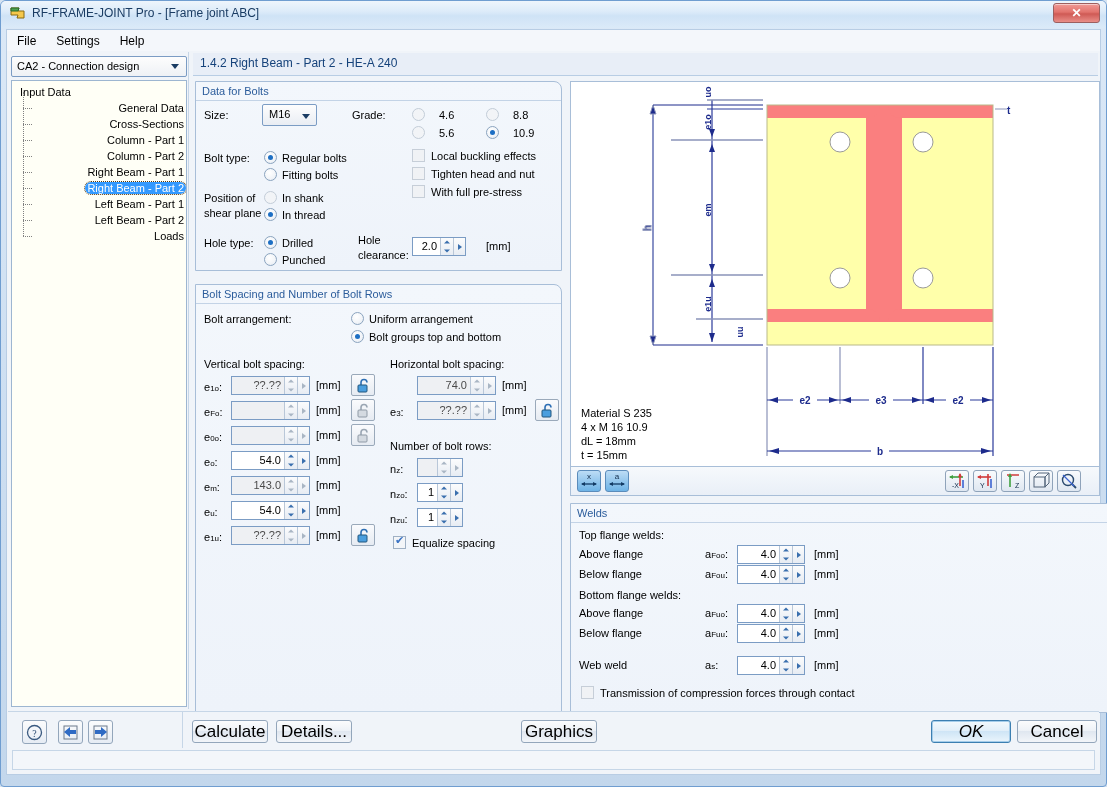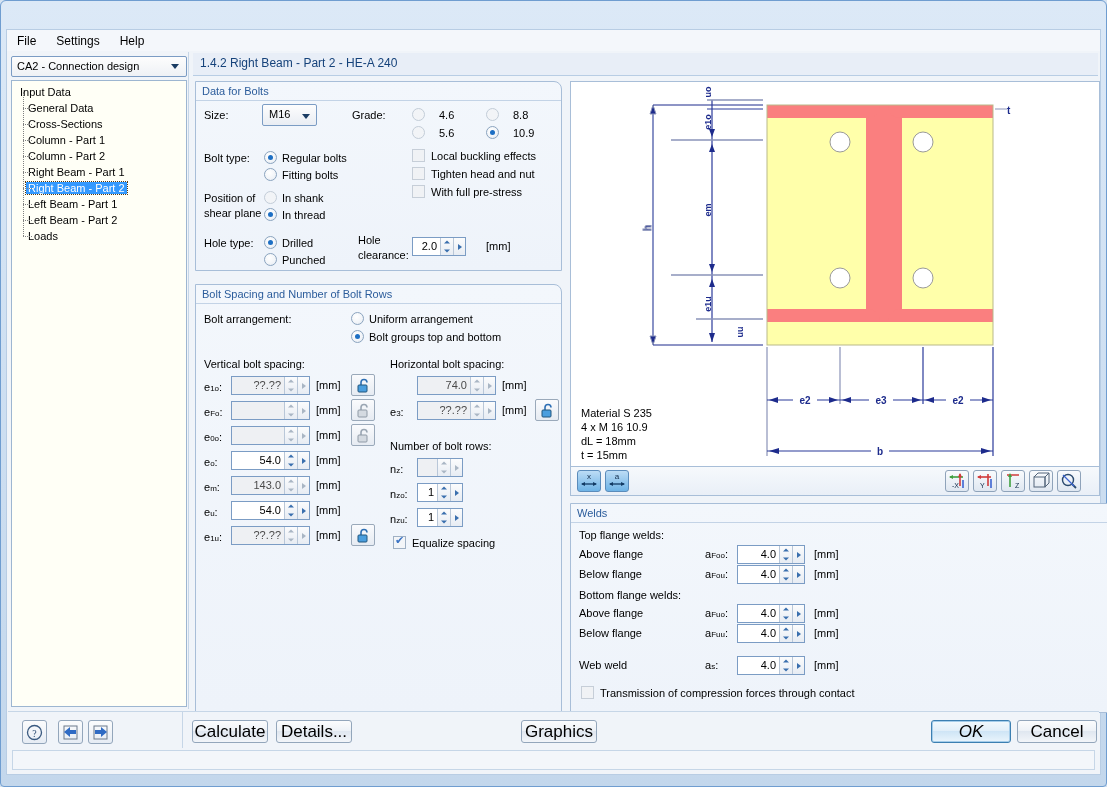--- a/index.html
+++ b/index.html
@@ -85,32 +85,33 @@
     position:absolute; left:3px; top:28px; width:176px; bottom:2px;
     background:#fffff6;
     border:1px solid #9db6d1;
     overflow:hidden;
     padding-top:3px;
   }
   .tnode {
     height:16px; line-height:16px; font-size:11px; color:#000;
     padding-left:6px; white-space:nowrap; cursor:default;
   }
-  .tchild { padding-left:14px; position:relative; }
+  .tchild { padding-left:14px; position:relative;text-align:right; }
   .tchild::before {
     content:""; position:absolute; left:11px; top:8px; width:9px;
     border-top:1px dotted #808080;
   }
   .tchild::after {
     content:""; position:absolute; left:11px; top:-8px; height:16px;
     border-left:1px dotted #808080;
   }
   .tchild.selected > span {
     background:#3399ff; color:#fff; outline:1px dotted #5b3a10;
     padding:0 2px;
+    border-radius:6px;
   }
   .tlabel { padding:0 2px; }
 
   
   #crumb {
     position:absolute; left:186px; top:2px; right:2px; height:23px;
     background:#e8eef7;
     border-bottom:1px solid #b8cde4;
     color:#15427a; font-size:12px; padding:3px 0 0 7px;
   }
@@ -233,20 +234,30 @@
   }
   .iconbtn svg { position:absolute; left:3px; top:3px; }
 
   .vline { position:absolute; width:1px; background:#c6d6e7; }
 </style>
 </head>
 <body>
 
 <div id="window">
 
+  <div id="titlebar">
+    <span class="tb-icon">
+      <svg width="17" height="16" viewBox="0 0 17 16">
+        <path d="M1 2 L9 2 L8 5 L14 5 L14 12 L7 12 L8 9 L1 9 Z" fill="#f5c84b" stroke="#8a6a10" stroke-width="1"></path>
+        <path d="M1 2 L9 2 L8 5 L1 5 Z" fill="#4ea04e" stroke="#2a6a2a" stroke-width="1"></path>
+      </svg>
+    </span>
+    <span class="tb-text">RF-FRAME-JOINT Pro - [Frame joint ABC]</span>
+    <div id="closebtn">✕</div>
+  </div>
 
   <div id="menubar">
     <span class="mi">File</span>
     <span class="mi">Settings</span>
     <span class="mi">Help</span>
   </div>
 
   <div id="client">
 
     <div id="leftpanel">

